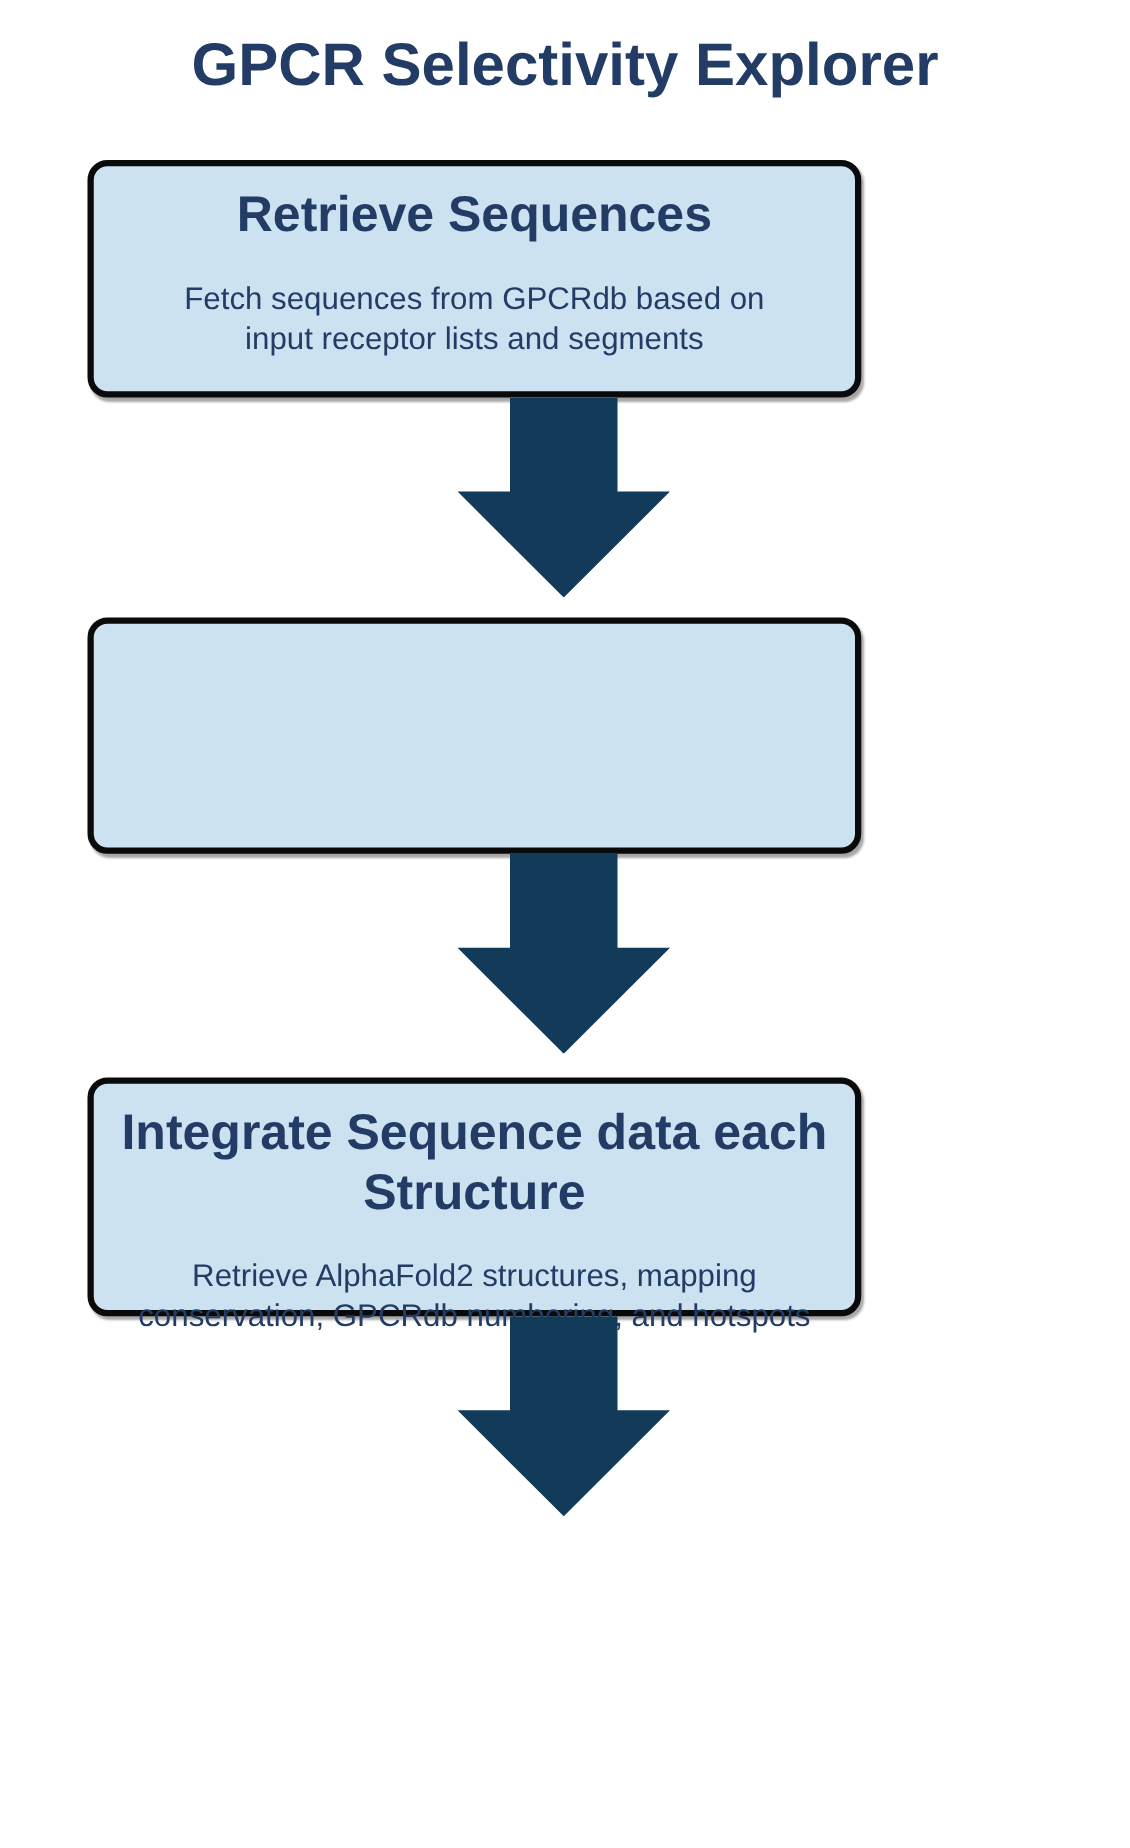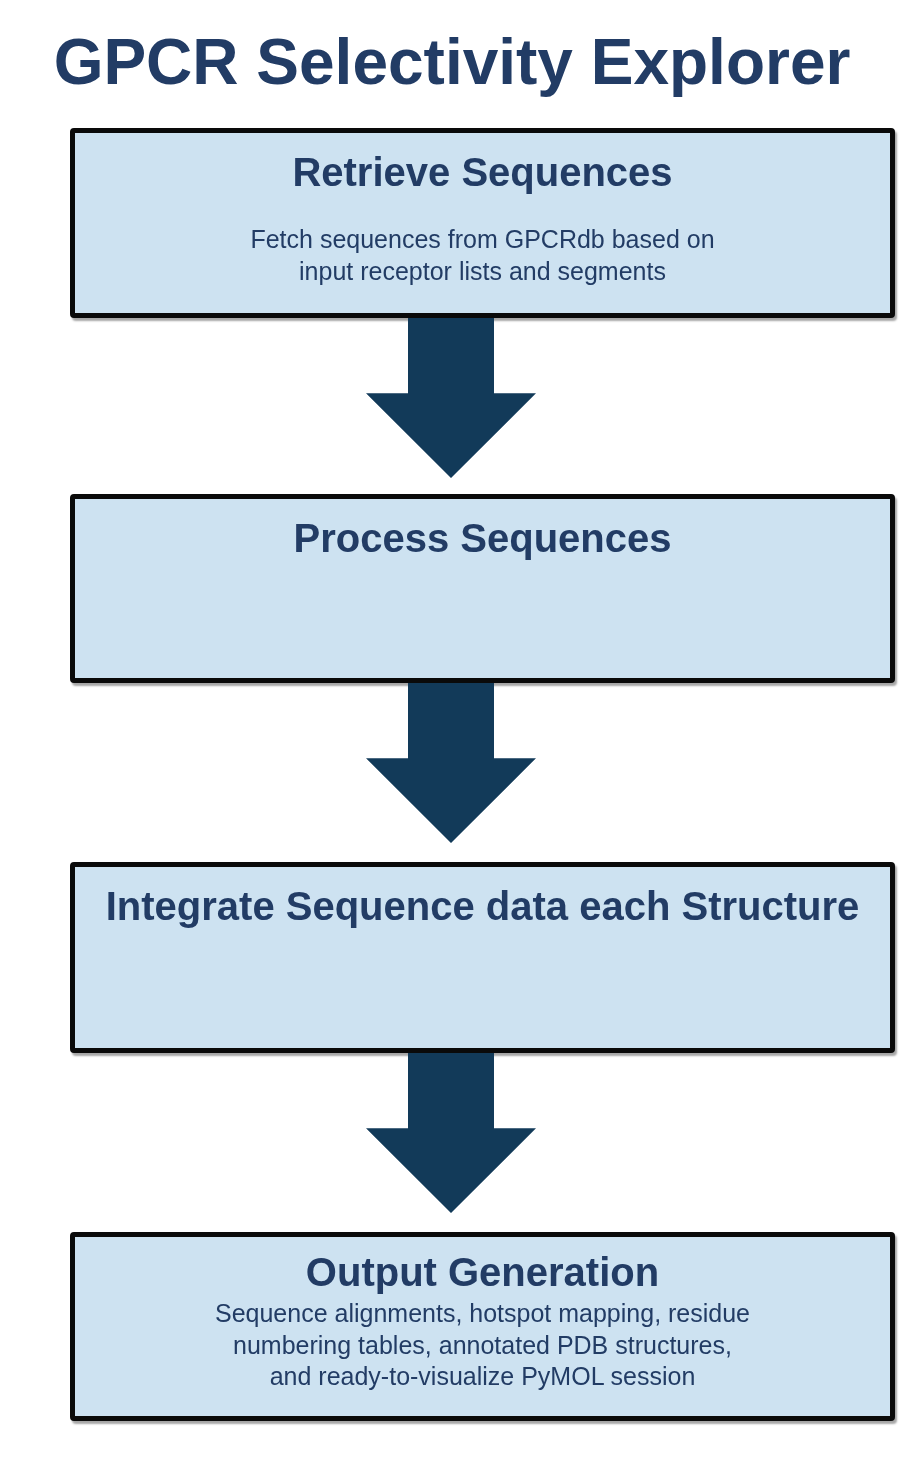--- a/index.html
+++ b/index.html
@@ -20,33 +20,33 @@
     height: 1478px;
     background: var(--background);
     overflow: hidden;
   }
   .page-title {
     position: absolute;
     top: 24px;
     left: 0;
     width: 100%;
     text-align: center;
-    font-size: 64px;
+    font-size: 48px;
     font-weight: bold;
     letter-spacing: 0px;
     color: var(--text);
     line-height: 1.2;
   }
   .node {
     position: absolute;
     left: 70px;
-    width: 825px;
+    width: 619px;
     background: var(--node-fill);
     border: 5.5px solid var(--node-border);
-    border-radius: 4px;
+    border-radius: 16px;
     box-shadow: 2px 3px 2px rgba(0,0,0,0.35);
     text-align: center;
     color: var(--text);
   }
   .node-title {
     font-size: 40px;
     font-weight: bold;
     line-height: 1.2;
     color: var(--text);
   }
@@ -85,31 +85,26 @@
 
   <section class="node spaced" id="box-1">
     <div class="node-title">Retrieve Sequences</div>
     <div class="node-desc">Fetch sequences from GPCRdb based on
 input receptor lists and segments</div>
   </section>
 
   <div class="flow-arrow" id="arrow-1"></div>
 
   <section class="node spaced" id="box-2">
-    <div class="node-title">Process Sequences</div>
   </section>
 
   <div class="flow-arrow" id="arrow-2"></div>
 
   <section class="node spaced" id="box-3">
     <div class="node-title">Integrate Sequence data each Structure</div>
+    <div class="node-desc">Retrieve AlphaFold2 structures, mapping
+conservation, GPCRdb numbering, and hotspots</div>
   </section>
 
   <div class="flow-arrow" id="arrow-3"></div>
 
-  <section class="node tight" id="box-4">
-    <div class="node-title">Output Generation</div>
-    <div class="node-desc">Sequence alignments, hotspot mapping, residue
-numbering tables, annotated PDB structures,
-and ready-to-visualize PyMOL session</div>
-  </section>
 
 </div>
 
 </body></html>

